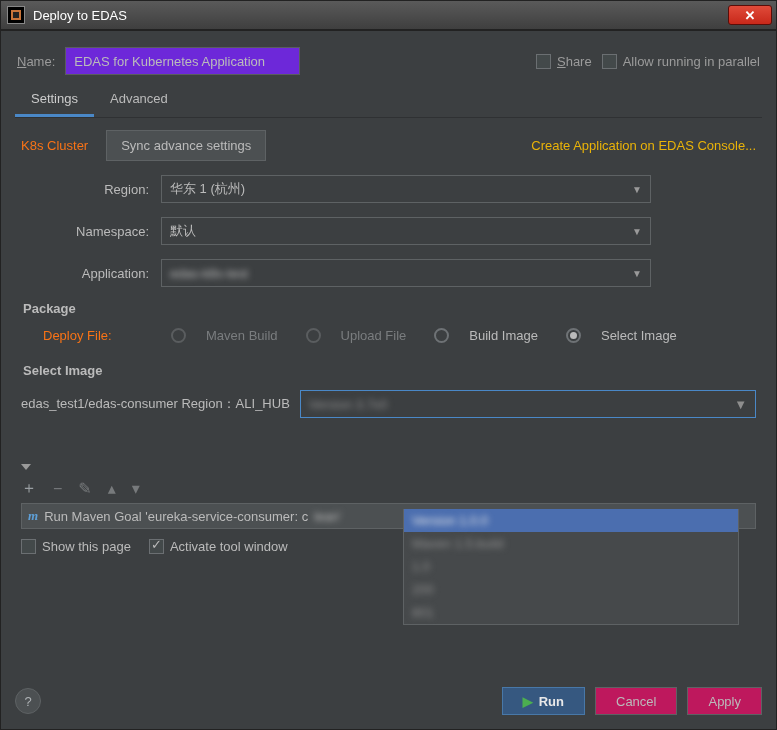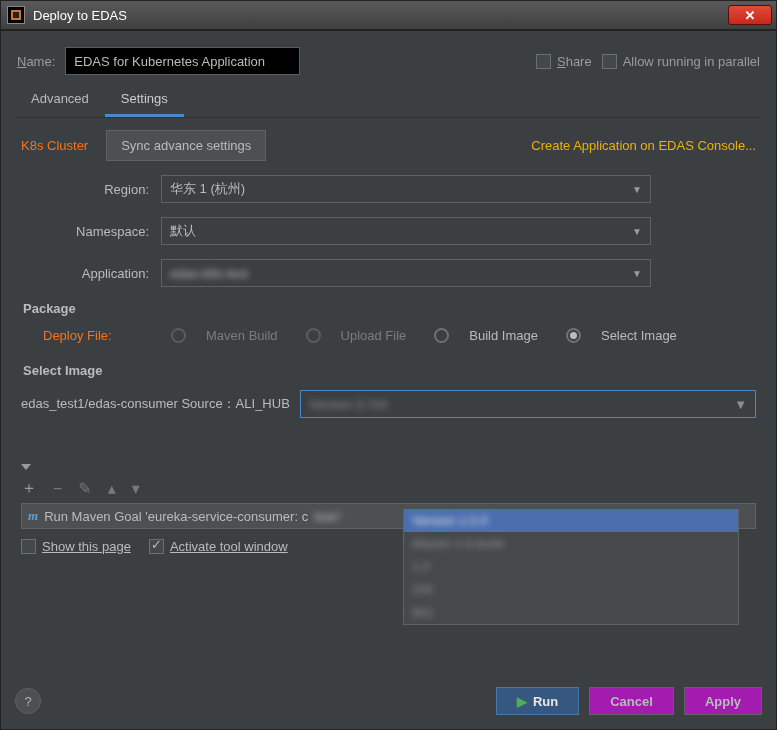--- a/index.html
+++ b/index.html
@@ -12,21 +12,21 @@
   .titlebar .title { color:#fff; margin-left:8px; font-size:13px; flex:1; }
   .titlebar .close-btn { width:44px; height:20px; background: linear-gradient(#e04b3a,#c8281a); border:1px solid #5a0d08; border-radius:3px; display:flex; align-items:center; justify-content:center; color:#fff; font-weight:bold; font-size:13px; margin-right:2px;}
   
   
   .window { position:absolute; top:30px; left:0; right:0; bottom:0; background:#3c3f41; border:1px solid #222; padding:12px 14px 14px 14px; }
 
   
   .name-row { display:flex; align-items:center; gap:10px; margin:4px 2px 8px 2px;}
   .name-row label { color:#9b9b9b; }
   .name-row label u { text-decoration:underline; }
-  .name-input { flex:1; max-width:350px; background:#000000; border:1px solid #5a5d5f; height:28px; padding:0 8px; color:#bbbbbb; font-size:13px; }
+  .name-input { flex:1; max-width:350px; background:#6d28d9; border:1px solid #5a5d5f; height:28px; padding:0 8px; color:#bbbbbb; font-size:13px; }
   .chk { width:15px; height:15px; border:1px solid #6b6f72; background:#43494a; display:inline-block; vertical-align:middle; position:relative;}
   .chk.checked::after { content:"✓"; color:#bbbbbb; position:absolute; top:-3px; left:1px; font-size:13px;}
   .chk-label { color:#bbbbbb; display:flex; align-items:center; gap:6px; }
 
   
   .tabs { display:flex; border-bottom:1px solid #2f3133; margin-top:4px; }
   .tab { padding:8px 16px; color:#bbbbbb; cursor:pointer; }
   .tab.active { color:#cccccc; border-bottom:3px solid #4a88c7; }
 
   
@@ -65,27 +65,27 @@
   .tri-down { display:inline-block; width:0; height:0; border-left:5px solid transparent; border-right:5px solid transparent; border-top:6px solid #9a9a9a;}
 
   
   .bl-toolbar { display:flex; align-items:center; gap:16px; margin:8px 0 4px 0; color:#777a7c; font-size:16px;}
   .bl-toolbar span { cursor:pointer; }
   .bl-plus { color:#9a9fa3; }
 
   .maven-row { background:#4c5052; border:1px solid #5e6264; height:26px; display:flex; align-items:center; padding:0 6px; gap:6px; color:#bbbbbb;}
   .maven-row .m-icon { font-style:italic; color:#5ea0d8; font-weight:bold; font-family:Georgia,serif;}
 
-  .bottom-chks { display:flex; align-items:center; gap:18px; margin-top:10px;text-decoration:underline;}
+  .bottom-chks { display:flex; align-items:center; gap:18px; margin-top:10px;}
 
   
   .footer { position:absolute; left:14px; right:14px; bottom:14px; display:flex; align-items:center; justify-content:space-between;}
   .help-btn { width:26px; height:26px; border-radius:50%; background:#4c5052; border:1px solid #5e6264; display:flex; align-items:center; justify-content:center; color:#aeb2b5; cursor:pointer;}
   .footer-btns { display:flex; gap:10px;}
-  .btn { height:28px; padding:0 20px; background:#a21caf; border:1px solid #5e6264; color:#bbbbbb; font-size:13px; cursor:pointer; display:flex; align-items:center; gap:6px;font-weight:bold;}
+  .btn { height:28px; padding:0 20px; background:#be185d; border:1px solid #5e6264; color:#bbbbbb; font-size:13px; cursor:pointer; display:flex; align-items:center; gap:6px;}
   .btn.primary { background:#365880; border-color:#4878a8; color:#e8e8e8; font-weight:bold;}
   .btn.primary .play { color:#4caf50; }
 </style>
 </head>
 <body>
 
 <div class="titlebar">
   <span class="app-icon">
     <svg viewBox="0 0 12 12">
         <rect x="1" y="1" width="10" height="10" fill="#c8743a"></rect>
@@ -108,22 +108,22 @@
       <span class="chk"></span>
       <span><u>S</u>hare</span>
     </label>
     <label class="chk-label">
       <span class="chk"></span>
       <span>Allow running in parallel</span>
     </label>
   </div>
 
   <div class="tabs">
+    <div class="tab active">Settings</div>
     <div class="tab">Advanced</div>
-    <div class="tab active">Settings</div>
   </div>
 
   <div class="panel">
 
     <div class="top-row">
       <div style="display:flex;align-items:center;gap:8px;">
         <span class="k8s-label">K8s Cluster</span>
         <button class="btn-sync">Sync advance settings</button>
       </div>
       <span class="link">Create Application on EDAS Console...</span>
@@ -171,21 +171,21 @@
         </label>
       <label class="radio-item">
           <span class="radio selected"></span>
           <span>Select Image</span>
         </label>
     </div>
 
     <div class="section-label">Select Image</div>
 
     <div class="img-row">
-      <span>edas_test1/edas-consumer  Source：ALI_HUB</span>
+      <span>edas_test1/edas-consumer  Region：ALI_HUB</span>
       <div class="img-dropdown">
         <span class="blurred">Version 3.7x0</span>
         <span class="caret">▼</span>
       </div>
     </div>
 
     <div class="divider-arrow">
       <span class="tri-down"></span>
     </div>
 

